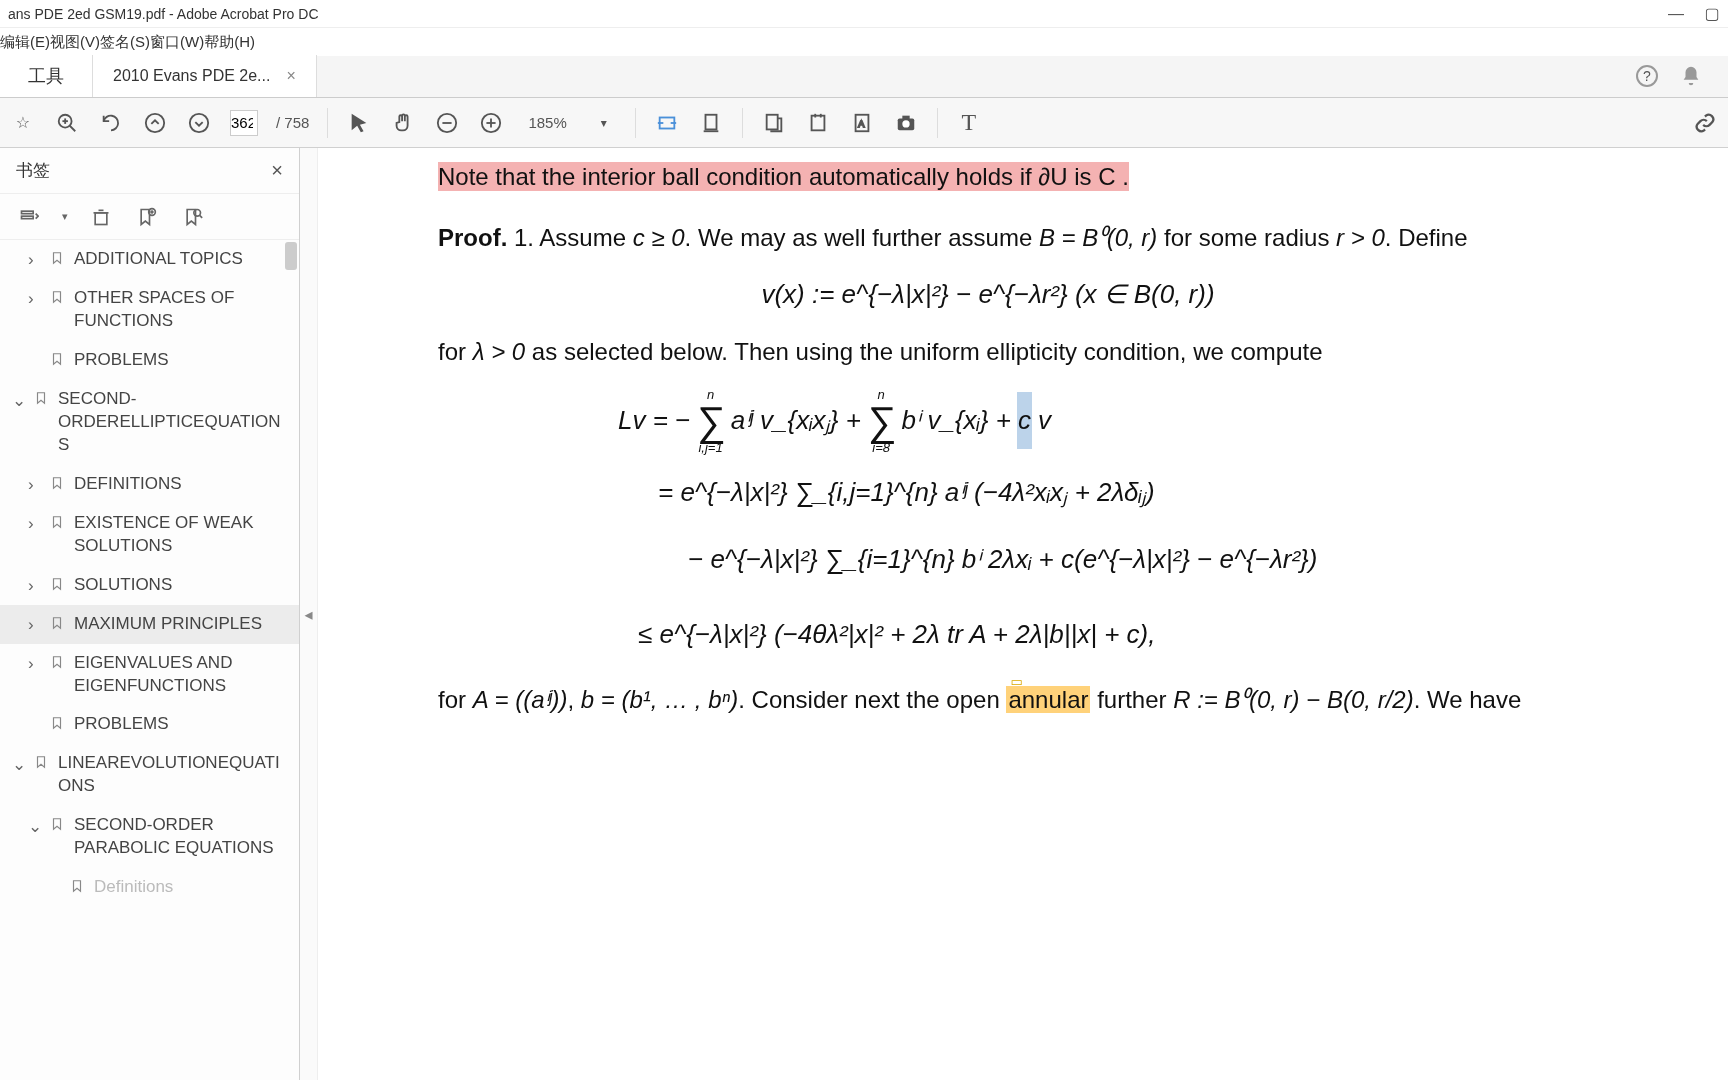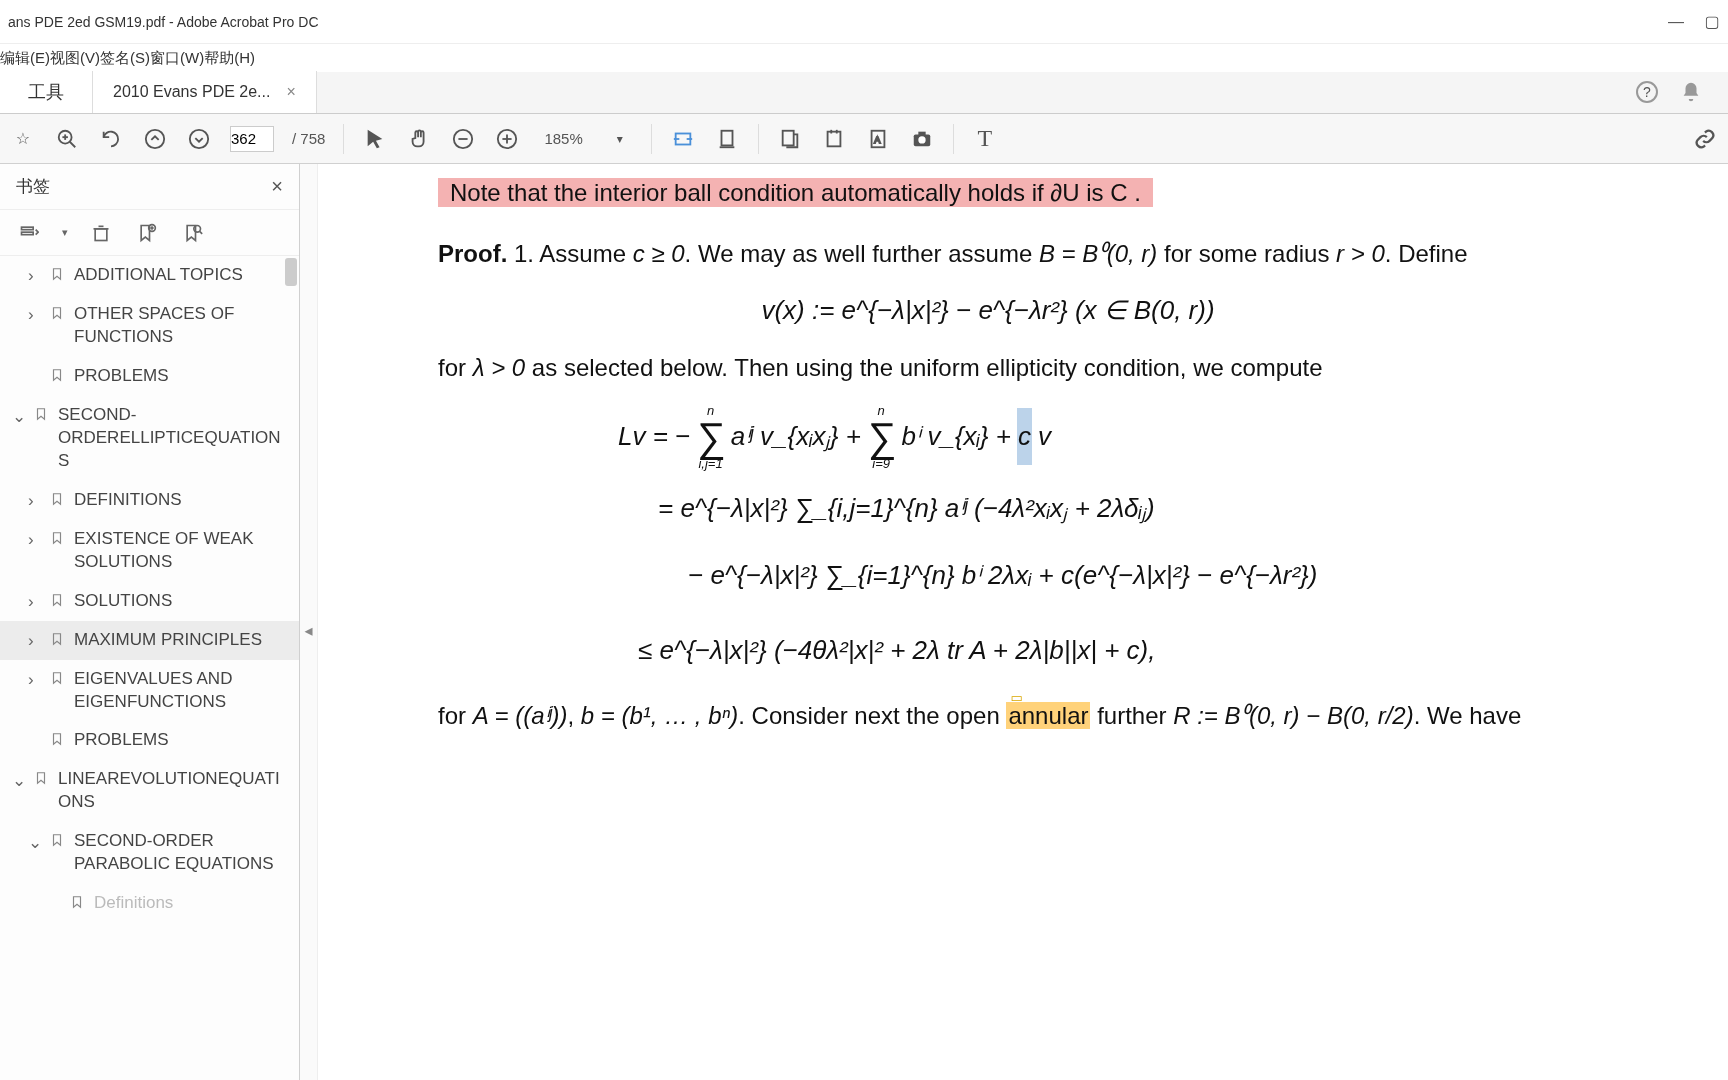--- a/index.html
+++ b/index.html
@@ -1,35 +1,35 @@
 <!DOCTYPE html>
 <html><head>
 <meta charset="utf-8">
 <style>
 * { margin: 0; padding: 0; box-sizing: border-box; font-family: "Segoe UI", Arial, sans-serif; }
 body { background: #fff; overflow: hidden; width: 1728px; height: 1080px; }
 
-.titlebar { height: 44px; background: #fff; display: flex; align-items: center; padding: 0 8px; justify-content: space-between; border-bottom: 1px solid #eee; }
+.titlebar { height: 28px; background: #fff; display: flex; align-items: center; padding: 0 8px; justify-content: space-between; border-bottom: 1px solid #eee; }
 .titlebar-left { font-size: 14px; color: #333; }
 .titlebar-right { display: flex; gap: 20px; }
 .win-btn { width: 16px; height: 16px; display: flex; align-items: center; justify-content: center; color: #555; }
 
 .menubar { height: 28px; background: #fff; display: flex; align-items: center; padding: 0 20px 0 0; font-size: 15px; color: #333; }
 .menubar-item { cursor: default; }
 
 .tabbar { height: 42px; background: #f5f5f5; display: flex; align-items: flex-end; border-bottom: 1px solid #ccc; }
 .tab-tools { padding: 10px 28px; background: #fff; border-right: 1px solid #ddd; font-size: 18px; color: #333; height: 42px; display: flex; align-items: center; }
 .tab-doc { padding: 10px 20px; background: #fff; border-right: 1px solid #ddd; font-size: 16px; color: #333; height: 42px; display: flex; align-items: center; gap: 16px; }
 .tab-close { color: #888; font-size: 16px; }
 .tabbar-right { margin-left: auto; display: flex; gap: 20px; padding-right: 24px; align-items: center; height: 42px; }
 
 .toolbar { height: 50px; background: #f7f7f7; border-bottom: 1px solid #d0d0d0; display: flex; align-items: center; padding: 0 10px; gap: 18px; }
 .tool-icon { width: 26px; height: 26px; display: flex; align-items: center; justify-content: center; color: #555; }
 .tool-sep { width: 1px; height: 30px; background: #ddd; }
-.page-input { width: 44px; height: 26px; border: 1px solid #ccc; text-align: left; padding-right: 4px; font-size: 15px; }
+.page-input { width: 28px; height: 26px; border: 1px solid #ccc; text-align: right; padding-right: 4px; font-size: 15px; }
 .page-total { font-size: 15px; color: #555; }
 .zoom-readout { font-size: 15px; color: #555; padding: 0 6px; }
 
 .main-area { display: flex; height: calc(1080px - 28px - 28px - 42px - 50px); }
 
 .sidebar { width: 300px; border-right: 1px solid #d0d0d0; display: flex; flex-direction: column; background: #fdfdfd; }
 .sidebar-header { height: 46px; display: flex; align-items: center; justify-content: space-between; padding: 0 16px; border-bottom: 1px solid #eee; }
 .sidebar-title { font-size: 17px; color: #333; }
 .sidebar-close { font-size: 20px; color: #555; }
 .sidebar-tools { height: 46px; display: flex; align-items: center; gap: 20px; padding: 0 16px; border-bottom: 1px solid #eee; position: relative; }
@@ -39,21 +39,21 @@
 .sidebar-item .arrow { width: 14px; color: #666; flex-shrink: 0; margin-top: 2px; }
 .sidebar-item .bm-icon { width: 16px; color: #888; flex-shrink: 0; margin-top: 2px; }
 .sidebar-item .label { flex: 1; word-break: break-word; line-height: 1.35; }
 .indent-1 { padding-left: 28px; }
 .scroll-handle { position: absolute; right: 2px; top: 2px; width: 12px; height: 28px; background: #ccc; border-radius: 3px; }
 
 .collapse-handle { width: 18px; background: #fafafa; display: flex; align-items: center; justify-content: center; color: #888; border-right: 1px solid #eee; }
 
 .doc-view { flex: 1; background: #fff; overflow: hidden; position: relative; padding: 10px 120px 10px 120px; }
 .doc-content { width: 1100px; font-family: "Georgia", "Times New Roman", serif; color: #111; font-size: 24px; line-height: 1.55; }
-.highlight-red { background: #f4b2b2; padding: 1px 12px; }
+.highlight-red { background: #f4b2b2; padding: 1px 0; }
 .highlight-orange { background: #ffd27a; padding: 0 2px; position: relative; }
 .note-flag { position: absolute; top: -14px; left: 4px; font-size: 13px; color: #d9a600; }
 .math-block { text-align: center; margin: 18px 0; font-style: italic; font-family: "Georgia", serif; font-size: 24px; }
 .math-block.wide { text-align: left; padding-left: 180px; }
 .sel-blue { background: #bcd3ea; padding: 0 1px; }
 .proof-lead { text-align: justify; }
 .bold { font-weight: bold; }
 .ital { font-style: italic; }
 
 .svg-icon { width: 22px; height: 22px; }
@@ -364,21 +364,21 @@
           <span class="ital">Lv = − </span>
           <span style="display:inline-flex;flex-direction:column;align-items:center;line-height:1;">
             <span style="font-size:13px;">n</span>
             <span style="font-size:40px;">∑</span>
             <span style="font-size:13px;">i,j=1</span>
           </span>
           <span class="ital"> aⁱʲ v_{xᵢxⱼ} + </span>
           <span style="display:inline-flex;flex-direction:column;align-items:center;line-height:1;">
             <span style="font-size:13px;">n</span>
             <span style="font-size:40px;">∑</span>
-            <span style="font-size:13px;">i=9</span>
+            <span style="font-size:13px;">i=8</span>
           </span>
           <span class="ital"> bⁱ v_{xᵢ} + </span>
           <span class="sel-blue ital">c</span>
             <span class="ital">v</span>
         </div>
         <div class="ital" style="font-size:26px;margin-top:10px;margin-left:40px;">= e^{−λ|x|²} ∑_{i,j=1}^{n} aⁱʲ (−4λ²xᵢxⱼ + 2λδᵢⱼ)</div>
         <div class="ital" style="font-size:26px;margin-top:10px;margin-left:70px;">− e^{−λ|x|²} ∑_{i=1}^{n} bⁱ 2λxᵢ + c(e^{−λ|x|²} − e^{−λr²})</div>
         <div class="ital" style="font-size:26px;margin-top:18px;margin-left:20px;">≤ e^{−λ|x|²} (−4θλ²|x|² + 2λ tr A + 2λ|b||x| + c),</div>
       </div>
 

